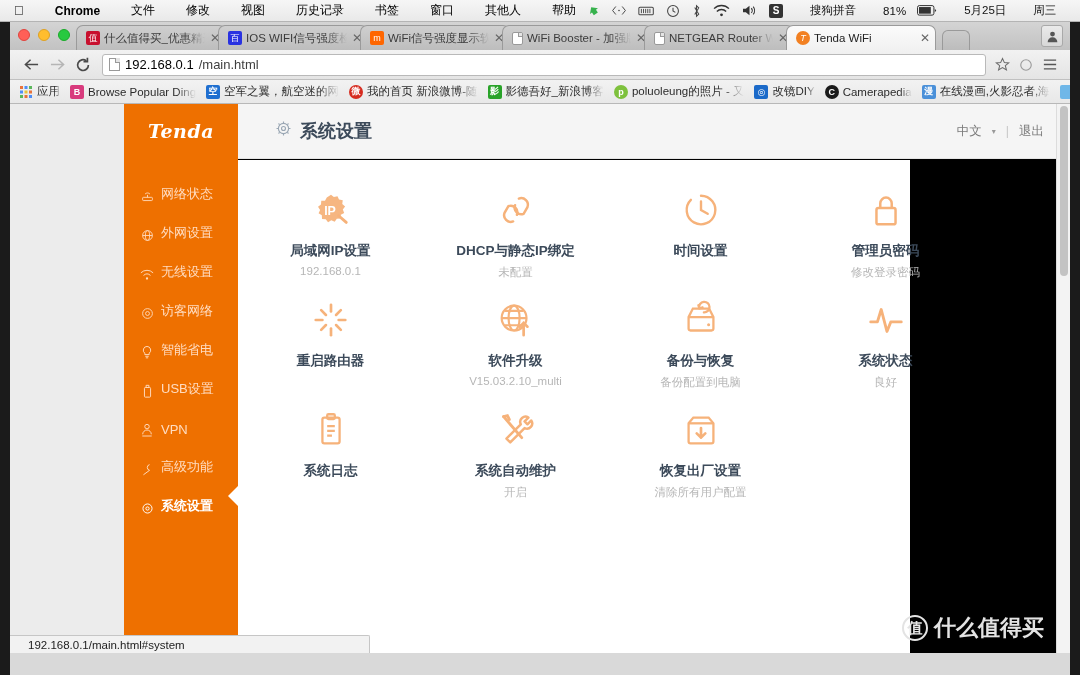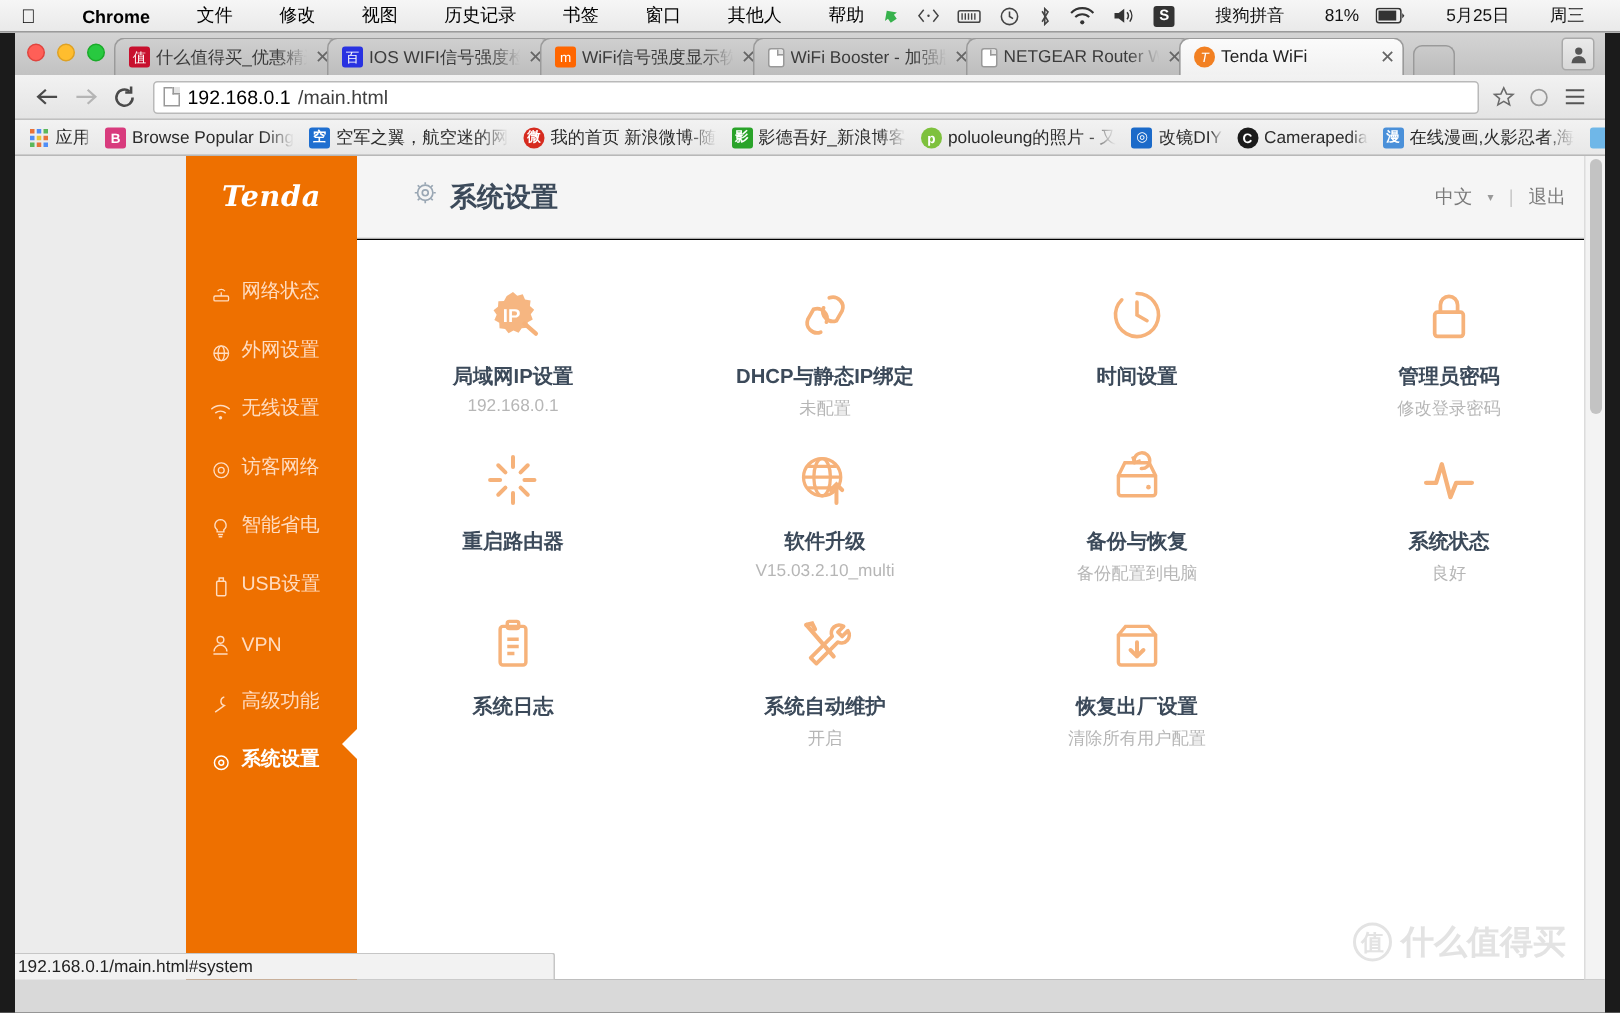--- a/index.html
+++ b/index.html
@@ -145,21 +145,21 @@
   .page-title {
     display: flex; align-items: center; gap: 8px; margin-left: 37px;
     font-size: 18px; color: #3c4a5a; font-weight: bold;
   }
   .topbar-right { margin-left: auto; display: flex; align-items: center; gap: 10px;
     margin-right: 26px; font-size: 12.5px; color: #7a7a7a; }
   .tb-divider { color: #c8c8c8; }
   .caret { font-size: 8px; color: #999; }
 
   .grid {
-    position: absolute; left: 114px; top: 56px; width: 832px; height: 493px;
+    position: absolute; left: 114px; top: 56px; width: 672px; height: 493px;
     background: #fff; padding: 22px 0 0 0;
     display: grid; grid-template-columns: repeat(4, 1fr);
     grid-template-rows: repeat(3, 110px); justify-items: center;
   }
   .card { width: 185px; text-align: center; padding-top: 6px; }
   .card-ico { height: 44px; display: flex; align-items: center; justify-content: center; }
   .card-title { margin-top: 10px; font-size: 13.5px; font-weight: bold; color: #3c4a5a; }
   .card-sub { margin-top: 5px; font-size: 11.5px; color: #b6b6b6; }
 
   .watermark {
@@ -174,21 +174,21 @@
     position: absolute; right: 0; top: 0; width: 14px; height: 549px;
     background: #f3f3f3; border-left: 1px solid #dcdcdc;
   }
   .scroll-thumb { position: absolute; left: 3px; top: 2px; width: 8px; height: 170px;
     background: #c3c3c3; border-radius: 4px; }
 
   .statusbar {
     position: absolute; left: 0; bottom: 0; height: 18px; min-width: 360px;
     background: #f2f2f2; border: 1px solid #c6c6c6; border-left: none; border-bottom: none;
     border-top-right-radius: 2px;
-    display: flex; align-items: center; padding: 0 2px;
+    display: flex; align-items: center; padding: 0 18px;
     font-size: 11.5px; color: #222;
   }
 </style>
 </head>
 <body>
 
 <div class="menubar">
   <span class="mb-apple"></span>
   <span class="mb-item bold">Chrome</span>
   <span class="mb-item">文件</span>

